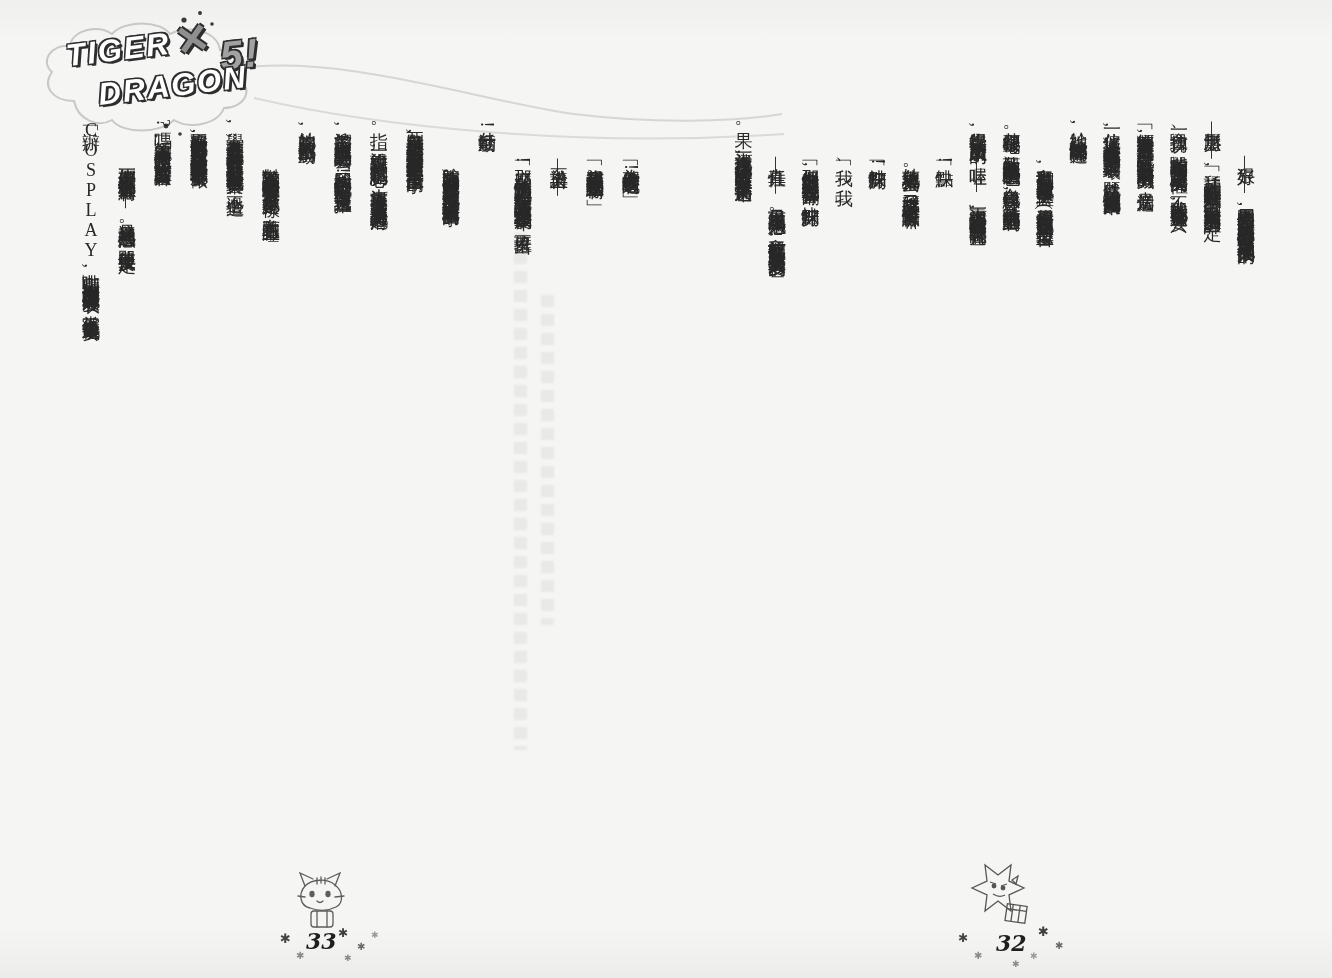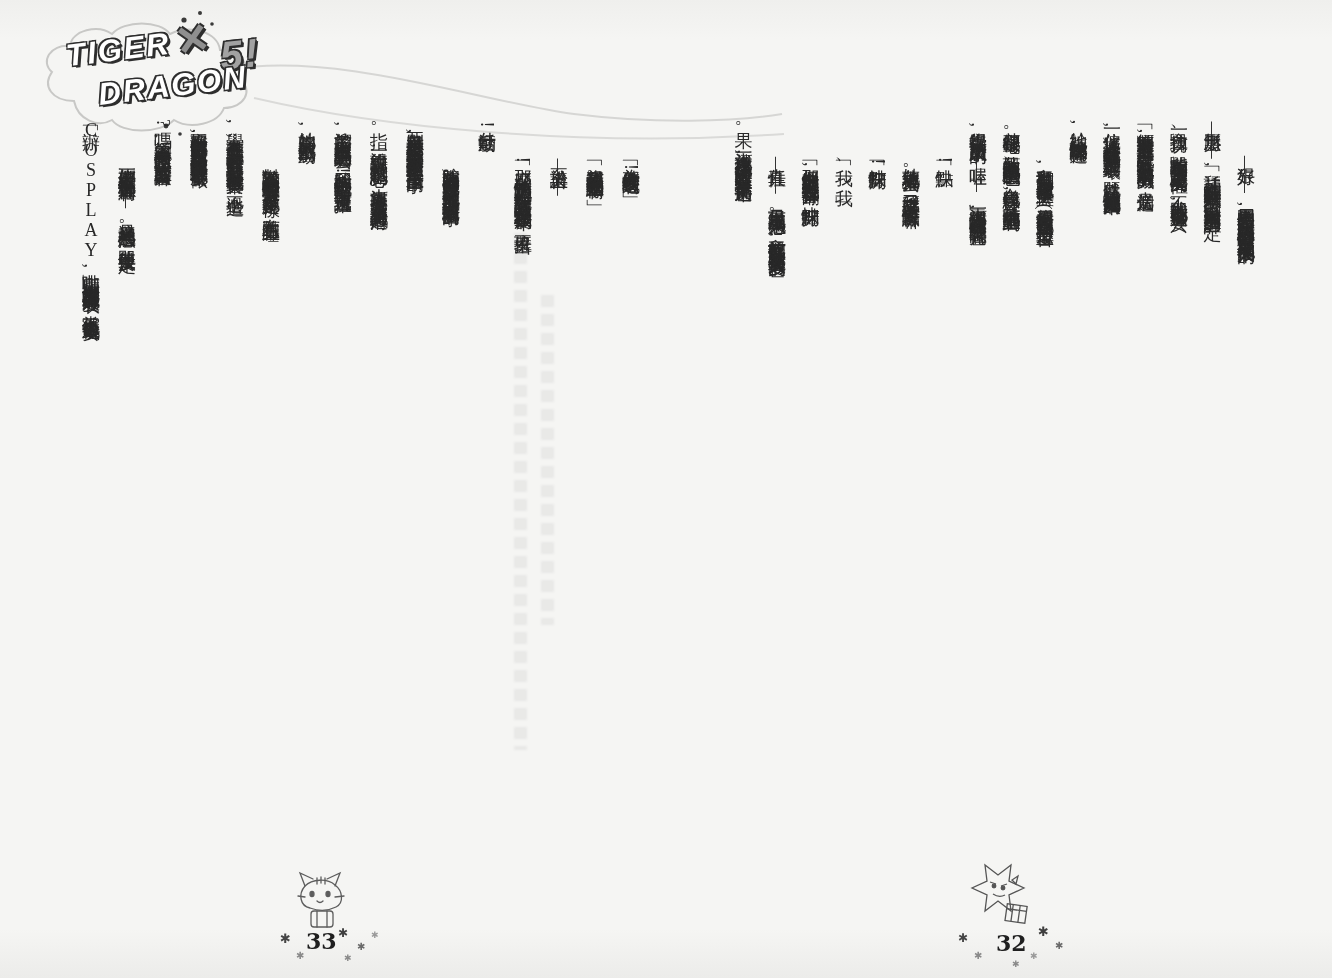--- a/index.html
+++ b/index.html
@@ -44,21 +44,21 @@
     letter-spacing:2px;
   }
   .logo .l1{left:52px;top:26px;font-size:31px;transform:rotate(-7deg);}
   .logo .l2{left:84px;top:62px;font-size:31px;transform:rotate(-7deg);}
   .logo .lx{left:162px;top:2px;font-size:52px;color:#8f8f8f;transform:rotate(-10deg);}
   .logo .l5{left:206px;top:26px;font-size:40px;color:#a2a2a2;transform:rotate(-6deg);}
   
   .pagenum{
     position:absolute;
     font-family:"DejaVu Serif", serif;
-    font-weight:bold;
+    font-style:italic;font-weight:bold;
     font-size:22px;color:#1f1f1f;
   }
   .pn-left{left:306px;top:928px;}
   .pn-right{left:996px;top:930px;}
   .star{position:absolute;font-family:"DejaVu Sans", sans-serif;line-height:1;}
   .doodle{position:absolute;}
   
   .bleed{
     position:absolute;width:13px;
     background:repeating-linear-gradient(180deg,rgba(90,90,90,.14) 0 12px,transparent 12px 19px);

